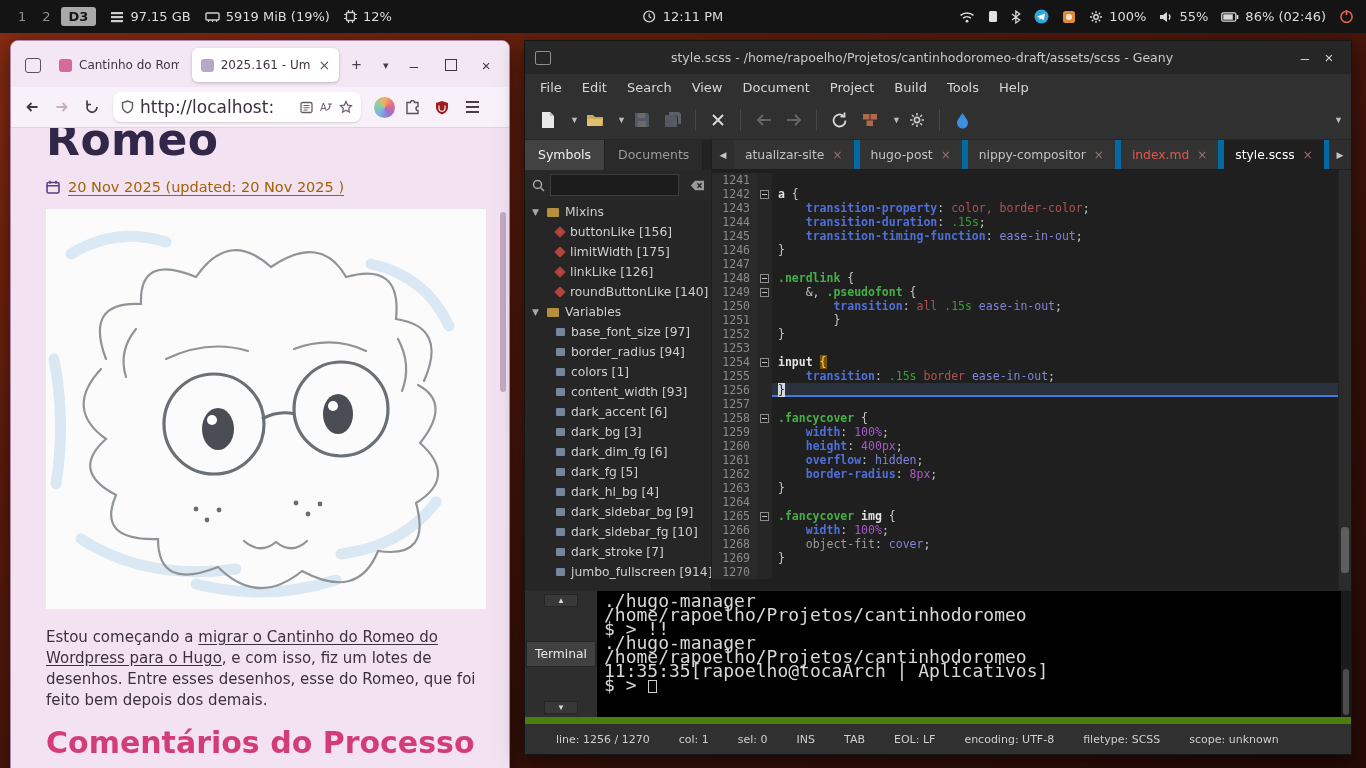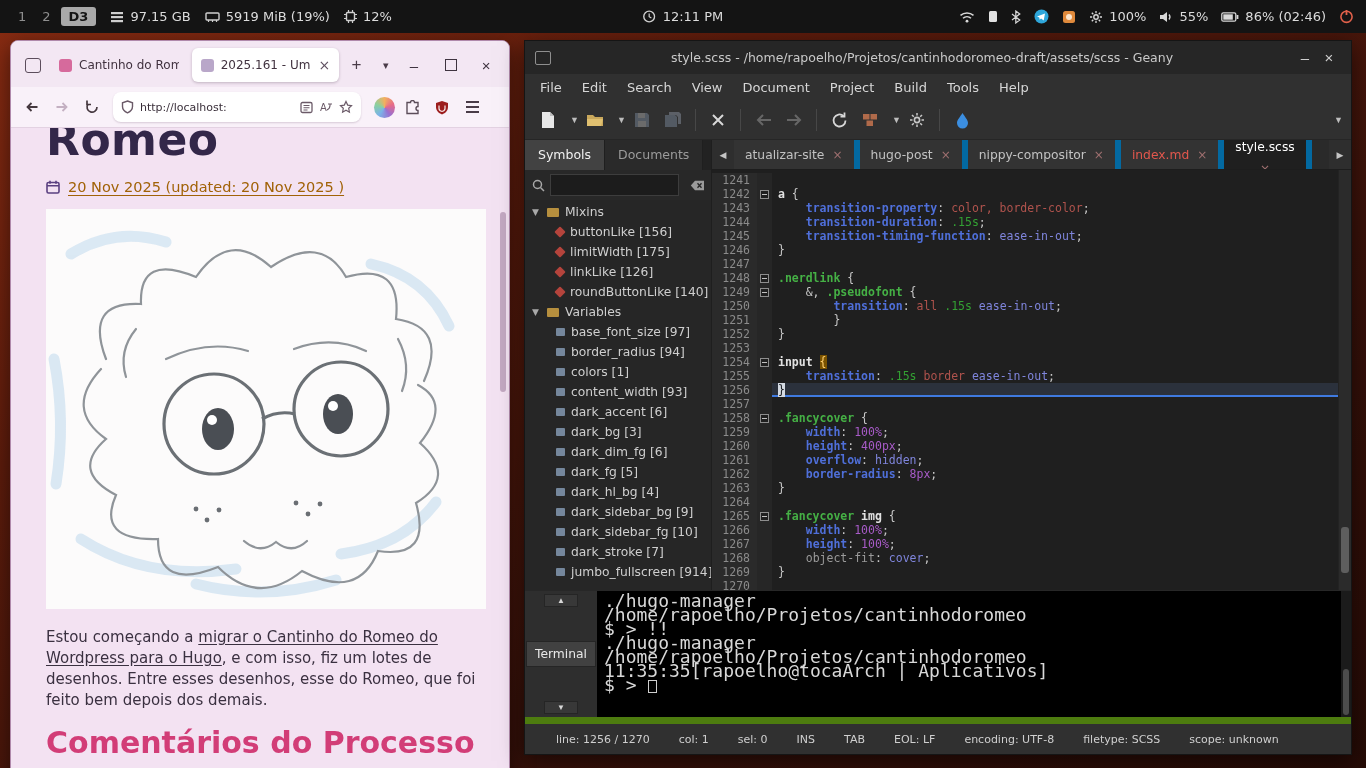--- a/index.html
+++ b/index.html
@@ -32,21 +32,21 @@
   .btclose{color:#5f5060;font-size:14px;line-height:1;margin-left:2px;}
   .bplus,.bchev{border:0;background:none;color:#4a3c48;font-size:17px;width:26px;height:26px;display:grid;place-items:center;}
   .bchev{font-size:11px;}
   .b-wc{margin-left:auto;display:flex;align-items:center;gap:14px;padding-right:4px;}
   .bwc{border:0;background:none;color:#3f3440;font-size:15px;width:22px;height:24px;display:grid;place-items:center;}
   .bwc i{width:10px;height:10px;border:1.5px solid #3f3440;display:block;}
   .b-nav{height:40px;flex:none;display:flex;align-items:center;gap:2px;padding:0 7px;background:#f9f1f9;border-bottom:1px solid #e3d2e2;}
   .bnavbtn{width:28px;height:28px;border:0;background:none;display:grid;place-items:center;border-radius:4px;}
   .urlbar{width:248px;height:30px;background:#ffffff;border-radius:8px;display:flex;align-items:center;gap:6px;
     padding:0 8px;box-shadow:0 1px 2px rgba(60,30,60,.18);margin:0 5px;box-sizing:border-box;}
-  .urltext{font-size:11px;color:#3a2f3a;white-space:nowrap;overflow:hidden;flex:1;}
+  .urltext{font-size:17px;color:#3a2f3a;white-space:nowrap;overflow:hidden;flex:1;}
   .avatar{width:21px;height:21px;border-radius:50%;background:conic-gradient(#f2b05e,#e66a8a,#9a6fd0,#7ab3e8,#8ad0a0,#f2b05e);}
   .menu3 i{display:block;width:13px;height:2px;background:#4a3c48;box-shadow:0 5px 0 #4a3c48,0 -5px 0 #4a3c48;}
 
   .b-page{flex:1;background:#f3e2f2;position:relative;overflow:hidden;padding-left:35px;}
   .b-page h1{font-size:44px;font-weight:800;color:#332749;margin:-14px 0 0;letter-spacing:.5px;}
   .daterow{display:flex;align-items:center;gap:8px;margin-top:14px;color:#a16207;font-size:14.5px;}
   .datetxt{text-decoration:underline;text-underline-offset:3px;}
   .sketch{display:block;margin-top:14px;width:440px;height:400px;background:#fbfafa;}
   .b-page p{width:444px;margin:18px 0 0;font-size:15px;line-height:1.4;color:#3a3040;}
   .b-page p a{color:#3a3040;text-decoration:underline;text-underline-offset:2px;}
@@ -85,21 +85,21 @@
   .ricon{width:12px;height:9px;background:#b68f3e;border-radius:1px;flex:none;}
   .cicon{flex:none;}
   .cicon.mixin{width:8px;height:8px;background:#b5443c;transform:rotate(45deg);border-radius:1px;}
   .cicon.variable{width:9px;height:8px;background:#75879c;border-radius:1px;}
 
   .g-edit{flex:1;display:flex;flex-direction:column;min-width:0;}
   .g-etabbar{height:29px;flex:none;display:flex;align-items:stretch;background:#2a2a2a;border-bottom:1px solid #1d1d1d;}
   .escroll{width:22px;border:0;background:#2e2e2e;color:#c4c4c4;font-size:9px;display:grid;place-items:center;flex:none;}
   .etabs{display:flex;flex:1;overflow:hidden;}
   .etab{display:flex;align-items:center;gap:8px;padding:0 11px;font-size:12.3px;color:#c2c2c2;background:#333;border-right:6px solid #0369a1;white-space:nowrap;}
-  .etab.act{background:#1f1f1f;color:#ffffff;flex-direction:column;}
+  .etab.act{background:#1f1f1f;color:#ffffff;}
   .etab.changed .elabel{color:#e2574d;}
   .eclose{color:#a07070;font-size:12px;}
   .g-code{flex:1;position:relative;background:#1f1f1f;font-family:"DejaVu Sans Mono",monospace;font-size:11.5px;overflow:hidden;padding-top:3px;}
   .cl{display:flex;height:14px;line-height:14px;white-space:pre;}
   .ln{width:38px;text-align:right;padding-right:7px;color:#8b8b8b;background:#2a2a2a;flex:none;}
   .fm{width:15px;background:#262626;flex:none;display:flex;align-items:center;justify-content:center;}
   .fbox{width:9px;height:9px;border:1px solid #8d8d8d;background:#1f1f1f;box-sizing:border-box;position:relative;}
   .fbox::before{content:"";position:absolute;left:1px;right:1px;top:3px;height:1px;background:#c0c0c0;}
   .ct{flex:1;padding-left:6px;}
   .cl.cur .ct{background:#2b313c;box-shadow:inset 0 -2px 0 #3f7ae0;}
@@ -627,21 +627,20 @@
               <div class="cl"><span class="ln">1257</span><span class="fm"></span><span class="ct"></span></div>
               <div class="cl"><span class="ln">1258</span><span class="fm"><span class="fbox"></span></span><span class="ct"><span class="tk-c">.fancycover</span><span class="tk-t"> {</span></span></div>
               <div class="cl"><span class="ln">1259</span><span class="fm"></span><span class="ct"><span class="tk-t">    </span><span class="tk-p">width</span><span class="tk-t">: </span><span class="tk-np">100%</span><span class="tk-t">;</span></span></div>
               <div class="cl"><span class="ln">1260</span><span class="fm"></span><span class="ct"><span class="tk-t">    </span><span class="tk-p">height</span><span class="tk-t">: </span><span class="tk-np">400px</span><span class="tk-t">;</span></span></div>
               <div class="cl"><span class="ln">1261</span><span class="fm"></span><span class="ct"><span class="tk-t">    </span><span class="tk-p">overflow</span><span class="tk-t">: </span><span class="tk-k">hidden</span><span class="tk-t">;</span></span></div>
               <div class="cl"><span class="ln">1262</span><span class="fm"></span><span class="ct"><span class="tk-t">    </span><span class="tk-p">border-radius</span><span class="tk-t">: </span><span class="tk-np">8px</span><span class="tk-t">;</span></span></div>
               <div class="cl"><span class="ln">1263</span><span class="fm"></span><span class="ct"><span class="tk-t">}</span></span></div>
               <div class="cl"><span class="ln">1264</span><span class="fm"></span><span class="ct"></span></div>
               <div class="cl"><span class="ln">1265</span><span class="fm"><span class="fbox"></span></span><span class="ct"><span class="tk-c">.fancycover</span><span class="tk-t"> </span><span class="tk-e">img</span><span class="tk-t"> {</span></span></div>
               <div class="cl"><span class="ln">1266</span><span class="fm"></span><span class="ct"><span class="tk-t">    </span><span class="tk-p">width</span><span class="tk-t">: </span><span class="tk-np">100%</span><span class="tk-t">;</span></span></div>
-              <div class="cl"><span class="ln">1267</span><span class="fm"></span><span class="ct"><span class="tk-t">    </span><span class="tk-p">height</span><span class="tk-t">: </span><span class="tk-np">100%</span><span class="tk-t">;</span></span></div>
               <div class="cl"><span class="ln">1268</span><span class="fm"></span><span class="ct"><span class="tk-t">    </span><span class="tk-pd">object-fit</span><span class="tk-t">: </span><span class="tk-k">cover</span><span class="tk-t">;</span></span></div>
               <div class="cl"><span class="ln">1269</span><span class="fm"></span><span class="ct"><span class="tk-t">}</span></span></div>
               <div class="cl"><span class="ln">1270</span><span class="fm"></span><span class="ct"></span></div>
             </div>
           <div class="g-vscroll">
               <div class="g-vthumb"></div>
             </div>
         </div>
       </div>
     </div>

